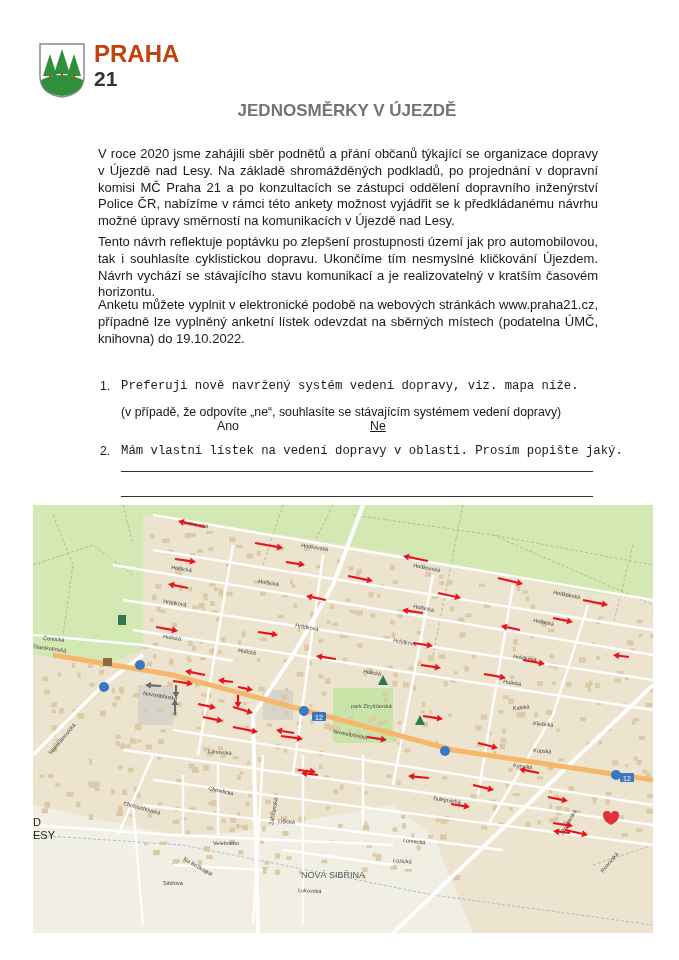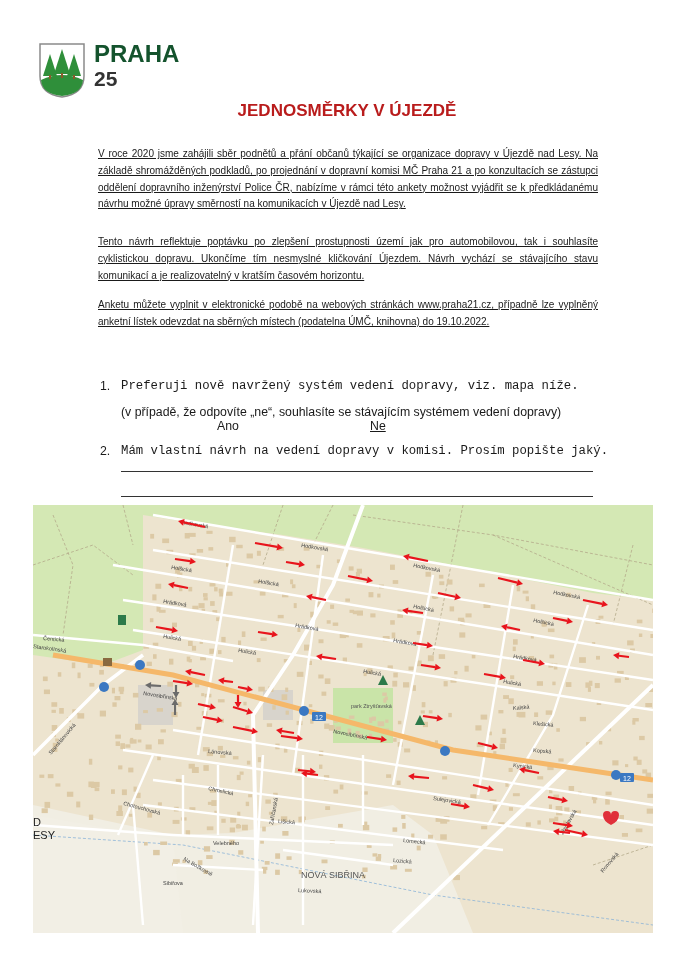--- a/index.html
+++ b/index.html
@@ -1,21 +1,21 @@
 <!DOCTYPE html>
 <html><head>
 <meta charset="utf-8">
 <style>
   html,body{margin:0;padding:0;background:#ffffff;}
   body{width:679px;height:960px;position:relative;overflow:hidden;font-family:"Liberation Sans",sans-serif;color:#1a1a1a;}
   .logo{position:absolute;left:38px;top:40px;width:130px;height:56px;}
-  .logo-text{position:absolute;left:56px;top:0px;font-weight:bold;font-size:24px;color:#14532d;letter-spacing:0px;line-height:28px;}
+  .logo-text{position:absolute;left:56px;top:0px;font-weight:bold;font-size:24px;color:#c2410c;letter-spacing:0px;line-height:28px;}
   .logo-num{position:absolute;left:56px;top:27px;font-weight:bold;font-size:21px;color:#333;line-height:24px;}
-  .title{position:absolute;left:15px;right:0;top:101px;text-align:center;font-weight:bold;font-size:17px;color:#b91c1c;}
-  .para{position:absolute;left:98px;width:500px;font-size:10px;line-height:16.8px;text-align:justify;color:#1a1a1a;text-decoration:underline;}
+  .title{position:absolute;left:15px;right:0;top:101px;text-align:center;font-weight:bold;font-size:17px;color:#737373;}
+  .para{position:absolute;left:98px;width:500px;font-size:13px;line-height:16.8px;text-align:justify;color:#1a1a1a;}
   .p1{top:146px;}
   .p2{top:234px;}
   .p3{top:297px;}
   .q{position:absolute;left:100px;font-size:12.3px;line-height:16.5px;color:#1a1a1a;}
   .q .num{position:absolute;left:0;}
   .q .txt{position:absolute;left:21px;white-space:nowrap;font-family:Liberation Mono, monospace;}
   .q1{top:378px;}
   .q2{top:443px;}
   .hint{position:absolute;left:121px;top:405px;font-size:12.3px;white-space:nowrap;}
   .ans{position:absolute;top:411px;font-size:12.3px;margin-top:8px;}
@@ -37,40 +37,40 @@
     <path d="M2 2 H46 V34 Q46 52 24 55 Q2 52 2 34 Z" fill="#ffffff" stroke="#8a8a8a" stroke-width="1.5"></path>
     <path d="M3 38 Q24 28 45 38 Q44 52 24 54 Q4 52 3 38 Z" fill="#2f8f3a"></path>
     <polygon points="12,12 5,34 19,34" fill="#2f8f3a"></polygon>
     <polygon points="24,7 16,32 32,32" fill="#2f8f3a"></polygon>
     <polygon points="36,12 29,34 43,34" fill="#2f8f3a"></polygon>
     <rect x="11" y="33" width="2" height="4" fill="#8a5a2a"></rect>
     <rect x="23" y="31" width="2" height="5" fill="#8a5a2a"></rect>
     <rect x="35" y="33" width="2" height="4" fill="#8a5a2a"></rect>
   </svg>
   <div class="logo-text">PRAHA</div>
-  <div class="logo-num">25</div>
+  <div class="logo-num">21</div>
 </div>
 
 <div class="title">JEDNOSMĚRKY V ÚJEZDĚ</div>
 
 <div class="para p1">V roce 2020 jsme zahájili sběr podnětů a přání občanů týkající se organizace dopravy v Újezdě nad Lesy. Na základě shromážděných podkladů, po projednání v dopravní komisi MČ Praha 21 a po konzultacích se zástupci oddělení dopravního inženýrství Police ČR, nabízíme v rámci této ankety možnost vyjádřit se k předkládanému návrhu možné úpravy směrností na komunikacích v Újezdě nad Lesy.</div>
 <div class="para p2">Tento návrh reflektuje poptávku po zlepšení prostupnosti území jak pro automobilovou, tak i souhlasíte cyklistickou dopravu. Ukončíme tím nesmyslné kličkování Újezdem. Návrh vychází se stávajícího stavu komunikací a je realizovatelný v kratším časovém horizontu.</div>
 <div class="para p3">Anketu můžete vyplnit v elektronické podobě na webových stránkách www.praha21.cz, případně lze vyplněný anketní lístek odevzdat na sběrných místech (podatelna ÚMČ, knihovna) do 19.10.2022.</div>
 
 <div class="q q1">
   <span class="num">1.</span>
   <span class="txt">Preferuji nově navržený systém vedení dopravy, viz. mapa níže.</span>
 </div>
 <div class="hint">(v případě, že odpovíte „ne“, souhlasíte se stávajícím systémem vedení dopravy)</div>
 <div class="ans ans-ano">Ano</div>
 <div class="ans ans-ne">Ne</div>
 
 <div class="q q2">
   <span class="num">2.</span>
-  <span class="txt">Mám vlastní návrh na vedení dopravy v komisi. Prosím popište jaký.</span>
+  <span class="txt">Mám vlastní lístek na vedení dopravy v oblasti. Prosím popište jaký.</span>
 </div>
 <div class="line l1"></div>
 <div class="line l2"></div>
 
 <div class="map">
   <svg width="620" height="428" viewBox="0 0 620 428">
 
     <path d="M0 0 H620 V280 L572 272 L420 247 L320 230 L220 212 L130 192 L90 185 L0 185 Z" fill="#d4e8b4"></path>
     <path d="M0 0 H620 V280 L572 272 L420 247 L320 230 L220 212 L130 192 L90 185 L0 185 Z" fill="#d4e8b4"></path>
 

